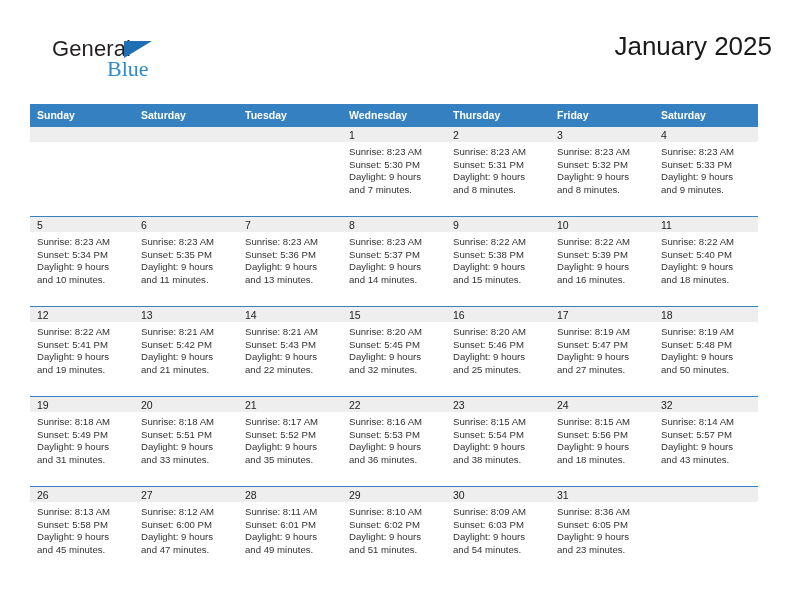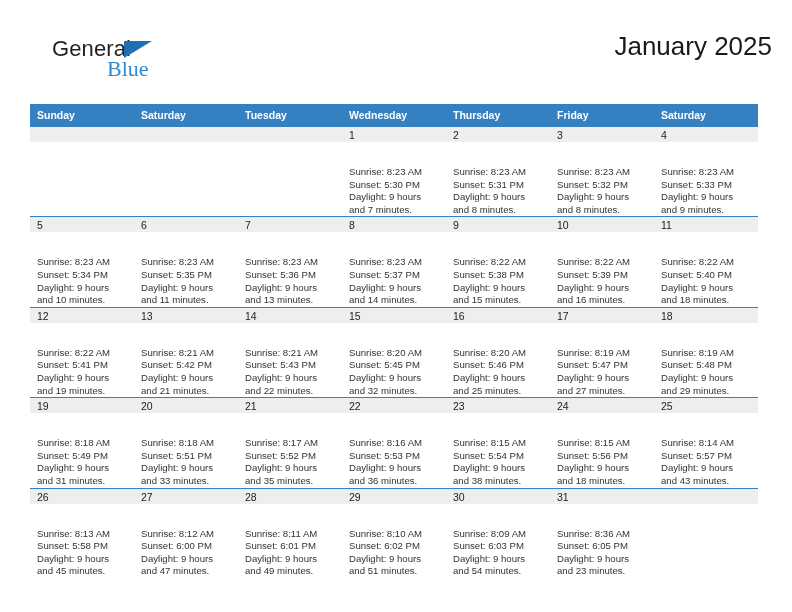--- a/index.html
+++ b/index.html
@@ -132,21 +132,20 @@
   }
   .empty-cell .daynum-band {
     background: #eeeeee;
   }
 
   .cell-body {
     padding: 4px 5px 0 7px;
     font-size: 9.6px;
     line-height: 12.6px;
     color: #333333;
-    margin-top: 20px;
   }
   .cell-body div {
     white-space: nowrap;
   }
 </style>
 </head>
 <body>
 
 <div class="page">
 
@@ -346,21 +345,21 @@
               <div>Daylight: 9 hours</div>
               <div>and 27 minutes.</div>
             </div>
           </td>
           <td>
             <div class="daynum-band">18</div>
             <div class="cell-body">
               <div>Sunrise: 8:19 AM</div>
               <div>Sunset: 5:48 PM</div>
               <div>Daylight: 9 hours</div>
-              <div>and 29 minutes.</div>
+              <div>and 50 minutes.</div>
             </div>
           </td>
         </tr>
         <tr class="week-row">
           <td>
             <div class="daynum-band">19</div>
             <div class="cell-body">
               <div>Sunrise: 8:18 AM</div>
               <div>Sunset: 5:49 PM</div>
               <div>Daylight: 9 hours</div>
@@ -406,21 +405,21 @@
           <td>
             <div class="daynum-band">24</div>
             <div class="cell-body">
               <div>Sunrise: 8:15 AM</div>
               <div>Sunset: 5:56 PM</div>
               <div>Daylight: 9 hours</div>
               <div>and 18 minutes.</div>
             </div>
           </td>
           <td>
-            <div class="daynum-band">25</div>
+            <div class="daynum-band">32</div>
             <div class="cell-body">
               <div>Sunrise: 8:14 AM</div>
               <div>Sunset: 5:57 PM</div>
               <div>Daylight: 9 hours</div>
               <div>and 43 minutes.</div>
             </div>
           </td>
         </tr>
         <tr class="week-row">
           <td>

